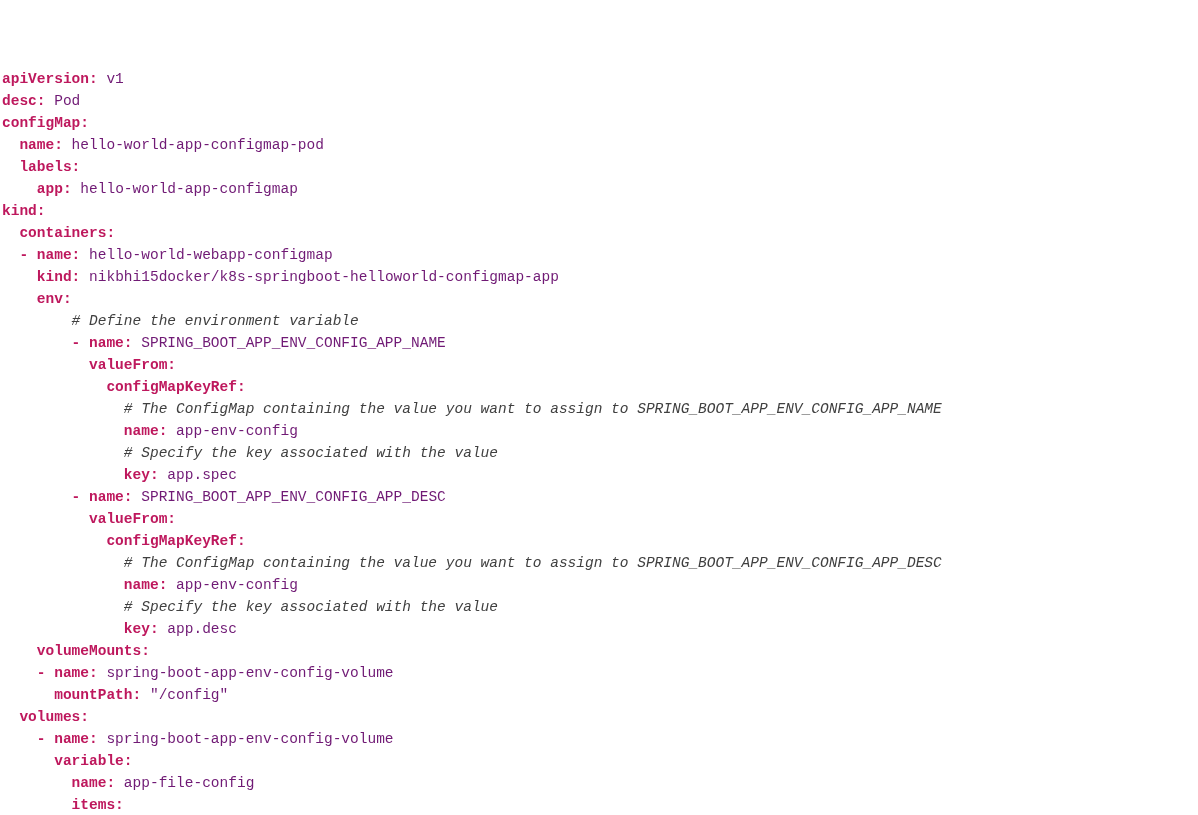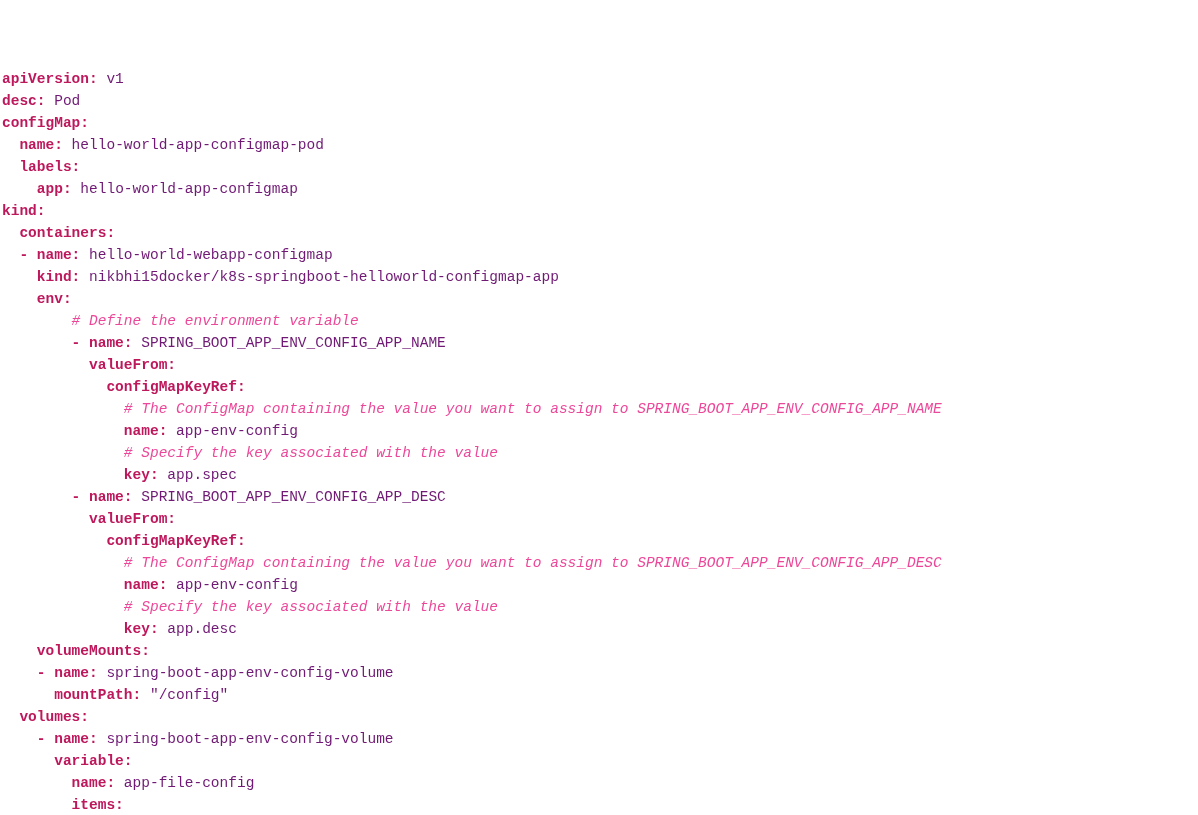--- a/index.html
+++ b/index.html
@@ -7,21 +7,21 @@
     padding: 2px;
     background: #ffffff;
     font-family: "Courier New", Courier, monospace;
     font-size: 14.5px;
     line-height: 22px;
     white-space: pre;
     color: #000000;
   }
   .wrap { position: relative; width: 1198px; }
   .k { color: #be185d; font-weight: bold; }
-  .c { color: #ec4899; font-style: italic; }
+  .c { color: #404040; font-style: italic; }
   .v { color: #701a75; }
 </style>
 </head>
 <body>
 <div class="wrap">
 
 <div><span class="k">apiVersion:</span><span class="v"> v1</span>
 <span class="k">desc:</span><span class="v"> Pod</span>
 <span class="k">configMap:</span>
 <span class="k">  name:</span><span class="v"> hello-world-app-configmap-pod</span>

